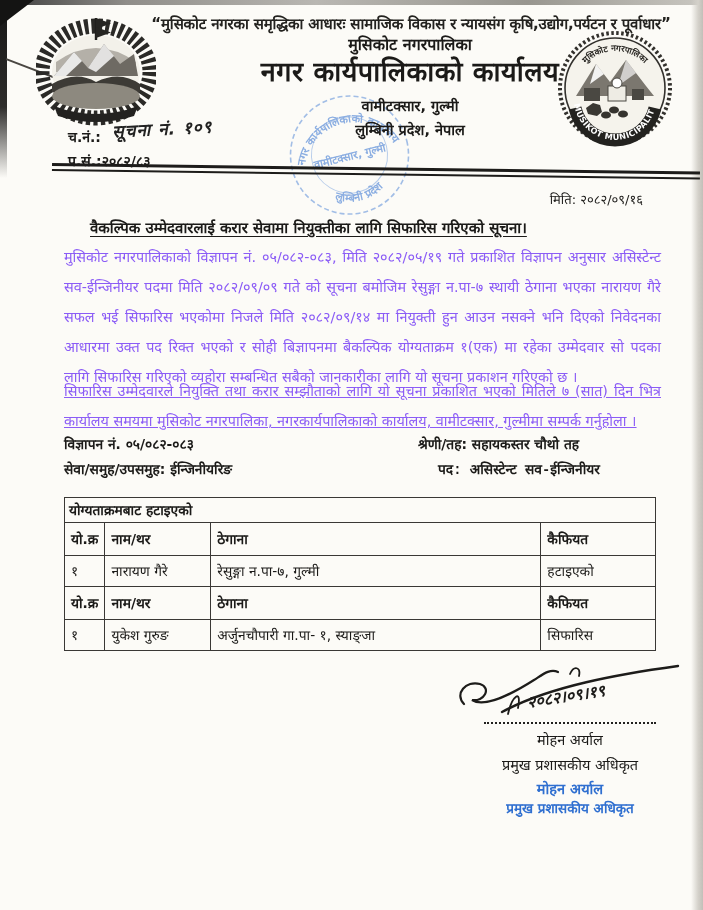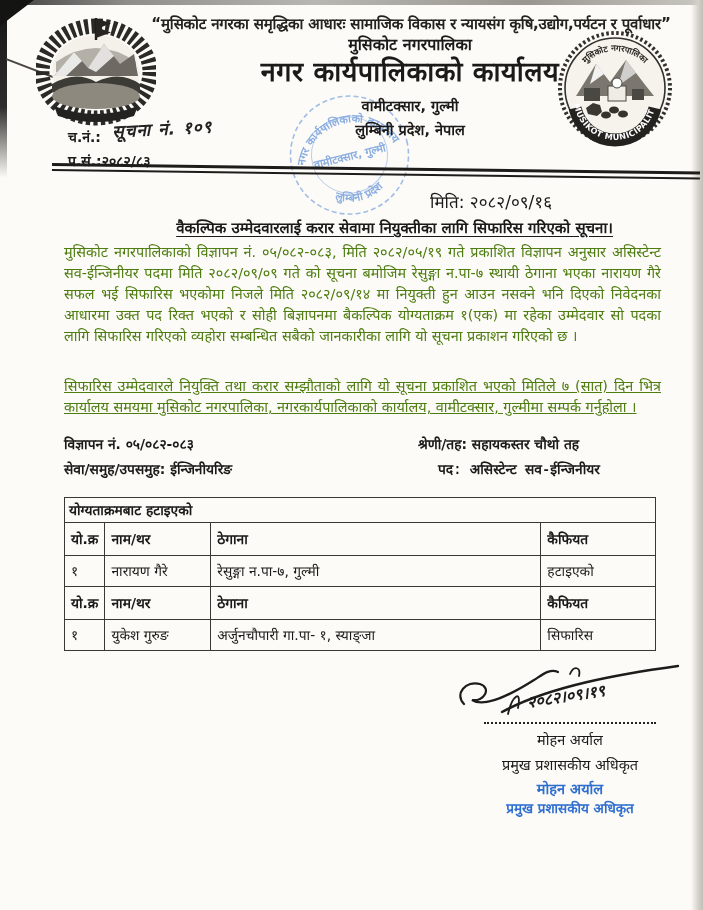--- a/index.html
+++ b/index.html
@@ -35,25 +35,25 @@
   
   .chalani { position:absolute; left:68px; top:127px; font-size:14px; font-weight:bold; }
   .chalani-hand { position:absolute; left:112px; top:117px; font-size:17px; font-style:italic;
     font-weight:bold; color:#222; transform:rotate(-3deg); letter-spacing:1px; }
   .patra { position:absolute; left:68px; top:151px; font-size:14px; font-weight:bold; }
   
   .rule-wrap { position:absolute; left:52px; top:163px; width:648px; transform:rotate(0.75deg); transform-origin:left center; }
   .rule-a { height:3px; background:#1d1c1a; }
   .rule-b { height:1.6px; background:#1d1c1a; margin-top:3px; }
   
-  .doc-date { position:absolute; left:430px; top:190px; width:225px; font-size:17px; }
-  .notice-title { position:absolute; left:90px; top:217px; width:523px; text-align:right;
+  .doc-date { position:absolute; left:418px; top:190px; width:225px; text-align:right; font-size:13px; }
+  .notice-title { position:absolute; left:90px; top:217px; width:523px; text-align:left;
     font-size:15px; font-weight:bold; text-decoration:underline; text-underline-offset:3px; }
-  .para { position:absolute; left:64px; width:597px; font-size:14.4px; line-height:21px;
-    text-align:justify; color:#4d7c0f; }
+  .para { position:absolute; left:64px; width:597px; font-size:14.4px; line-height:30px;
+    text-align:justify; color:#8b5cf6; }
   .para1 { top:242px; }
   .para2 { top:376px;text-decoration:underline; }
   
   .meta { position:absolute; font-size:13.8px; font-weight:bold; }
   .meta-advert { left:64px; top:434px; }
   .meta-service { left:64px; top:459px; }
   .meta-grade { left:418px; top:434px; }
   .meta-post { left:438px; top:459px;font-family:Liberation Mono, monospace; }
   
   .tbl { position:absolute; left:64px; top:497px; width:592px; border-collapse:collapse; font-size:13.8px; }

